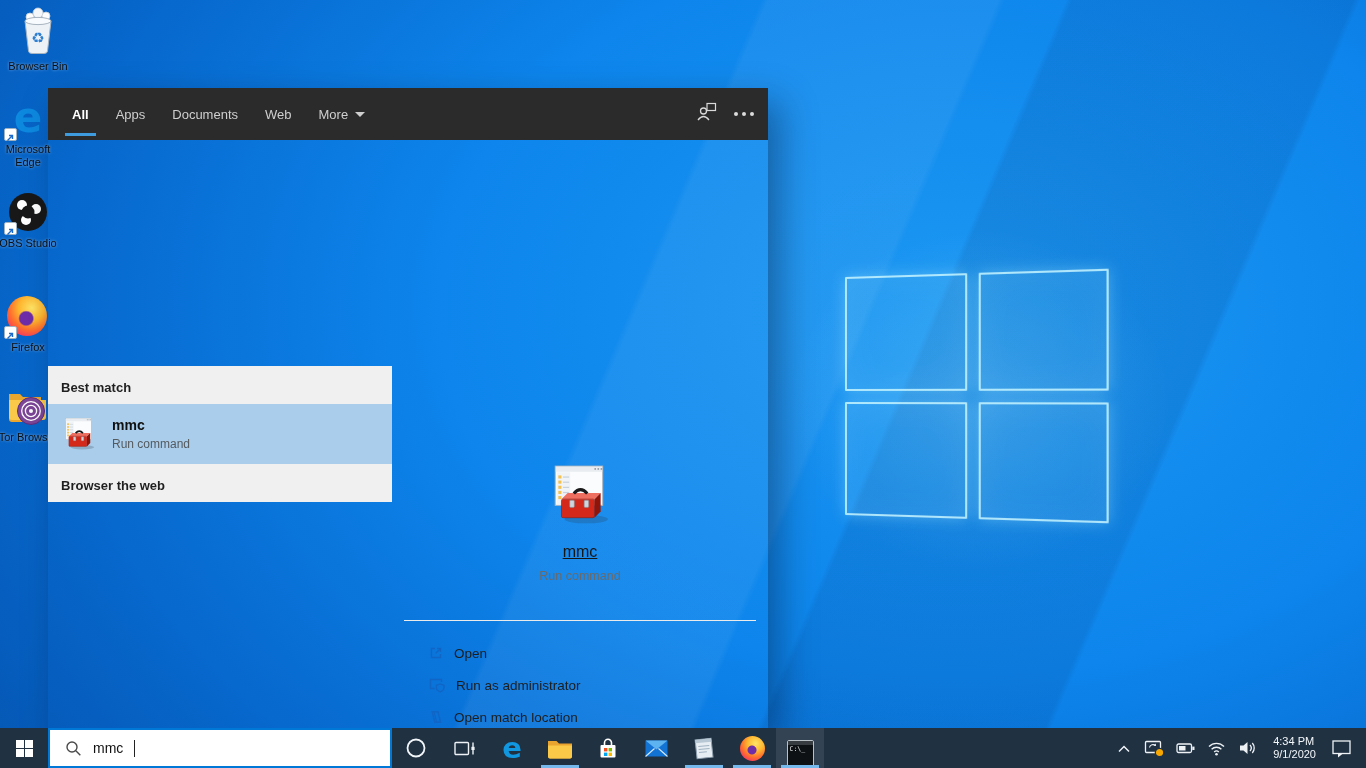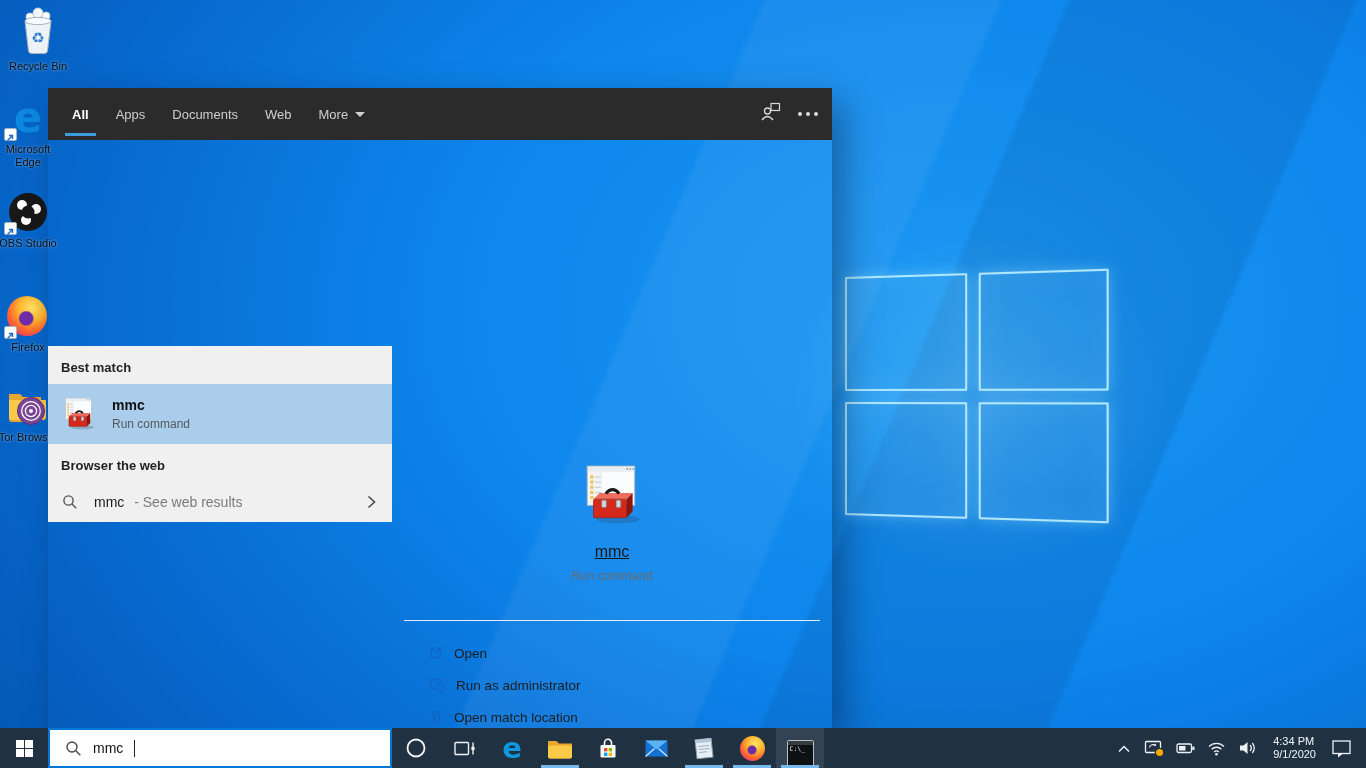--- a/index.html
+++ b/index.html
@@ -31,21 +31,21 @@
   .badge { position:absolute; left:-3px; bottom:-1px; width:13px; height:13px;
     background:#fff; border:1px solid #9fb0bf; border-radius:2px; }
   .edge-e { font-size:42px; font-weight:bold; color:#0d89e0; line-height:40px;
     font-family:"DejaVu Sans",sans-serif; }
   .ff-circle { width:40px; height:40px; border-radius:50%;
     background:
       radial-gradient(circle at 48% 56%, #6f2da8 0 21%, rgba(111,45,168,0) 26%),
       radial-gradient(circle at 62% 30%, #ffe566 0%, #ffb52e 35%, #ff6d2e 60%, #f23b5f 80%, #b01c77 100%); }
 
   
-  .panel { position:absolute; left:48px; top:88px; width:784px; height:640px; z-index:5;
+  .panel { position:absolute; left:48px; top:88px; width:720px; height:640px; z-index:5;
     display:flex; flex-direction:column; box-shadow:12px 14px 34px rgba(0,0,20,.35); }
   .p-header { height:52px; background:#2b2b2b; display:flex; align-items:center;
     padding:0 22px 0 24px; flex:0 0 auto; }
   .tabs { display:flex; gap:27px; height:100%; }
   .tab { color:#cfcfcf; font-size:13px; display:flex; align-items:center; position:relative; }
   .tab.active { color:#fff; font-weight:bold; }
   .tab.active::after { content:""; position:absolute; left:-7px; right:-7px; bottom:4px;
     height:3px; background:#3e9bdd; }
   .more-arrow { width:0; height:0; margin-left:7px; border-left:5px solid transparent;
     border-right:5px solid transparent; border-top:5px solid #cfcfcf; }
@@ -116,21 +116,21 @@
   <div class="art" style="width:46px;height:52px;">
     <svg width="46" height="52" viewBox="0 0 46 52">
       <circle cx="15" cy="12" r="4" fill="#fdfdfd" stroke="#c5ced6" stroke-width="0.8"></circle>
       <circle cx="23" cy="8" r="5" fill="#f4f7fa" stroke="#c5ced6" stroke-width="0.8"></circle>
       <circle cx="31" cy="11" r="4" fill="#fdfdfd" stroke="#c5ced6" stroke-width="0.8"></circle>
       <path d="M10 16 L13.5 46 Q13.8 48.5 17 48.5 L29 48.5 Q32.2 48.5 32.5 46 L36 16 Z" fill="#edf2f7" stroke="#a8b4bf" stroke-width="1"></path>
       <ellipse cx="23" cy="16" rx="13" ry="3.6" fill="#f8fbfd" stroke="#a8b4bf" stroke-width="1"></ellipse>
       <text x="23" y="38" text-anchor="middle" font-size="15" fill="#2f7fd0">♻</text>
     </svg>
   </div>
-  <div class="lbl">Recycle Bin</div>
+  <div class="lbl">Browser Bin</div>
 </div>
 
 <div class="desk-icon" style="left:-4px; top:98px;">
   <div class="art">
     <span class="edge-e">e</span>
     <span class="badge">
       <svg width="11" height="11" viewBox="0 0 11 11">
           <path d="M2.5 8.5 L7.5 3.5 M4 3.5 H7.5 V7" stroke="#1b6ac9" stroke-width="1.4" fill="none"></path>
         </svg>
     </span>
@@ -252,35 +252,20 @@
           <rect x="36" y="37" width="4.5" height="7" rx="0.8" fill="#cfd6dc" stroke="#7b848c" stroke-width="0.6"></rect>
         </svg>
         <div class="bm-text">
           <div class="t">mmc</div>
           <div class="s">Run command</div>
         </div>
       </div>
 
       <div class="sec-label">Browser the web</div>
 
-      <div class="web-item">
-        <svg width="16" height="16" viewBox="0 0 16 16">
-          <circle cx="6.5" cy="6.5" r="4.6" stroke="#555" stroke-width="1.4" fill="none"></circle>
-          <line x1="10" y1="10" x2="14.2" y2="14.2" stroke="#555" stroke-width="1.4"></line>
-        </svg>
-        <span>
-          <span class="web-q">mmc</span>
-          <span class="web-sfx">- See web results</span>
-        </span>
-        <span class="web-chev">
-          <svg width="9" height="14" viewBox="0 0 9 14">
-              <path d="M1.5 1.5 L7.5 7 L1.5 12.5" stroke="#444" stroke-width="1.5" fill="none"></path>
-            </svg>
-        </span>
-      </div>
     </div>
 
     <div class="right-col">
       <div class="card">
         <div class="preview-head">
           <svg width="66" height="66" viewBox="0 0 64 64">
             <rect x="8" y="4" width="46" height="38" fill="#fbfcfd" stroke="#aeb6bd" stroke-width="1"></rect>
             <rect x="8.5" y="4.5" width="45" height="5" fill="#e9edf1"></rect>
             <rect x="46" y="6" width="1.5" height="1.5" fill="#8a939b"></rect>
               <rect x="49" y="6" width="1.5" height="1.5" fill="#8a939b"></rect>

